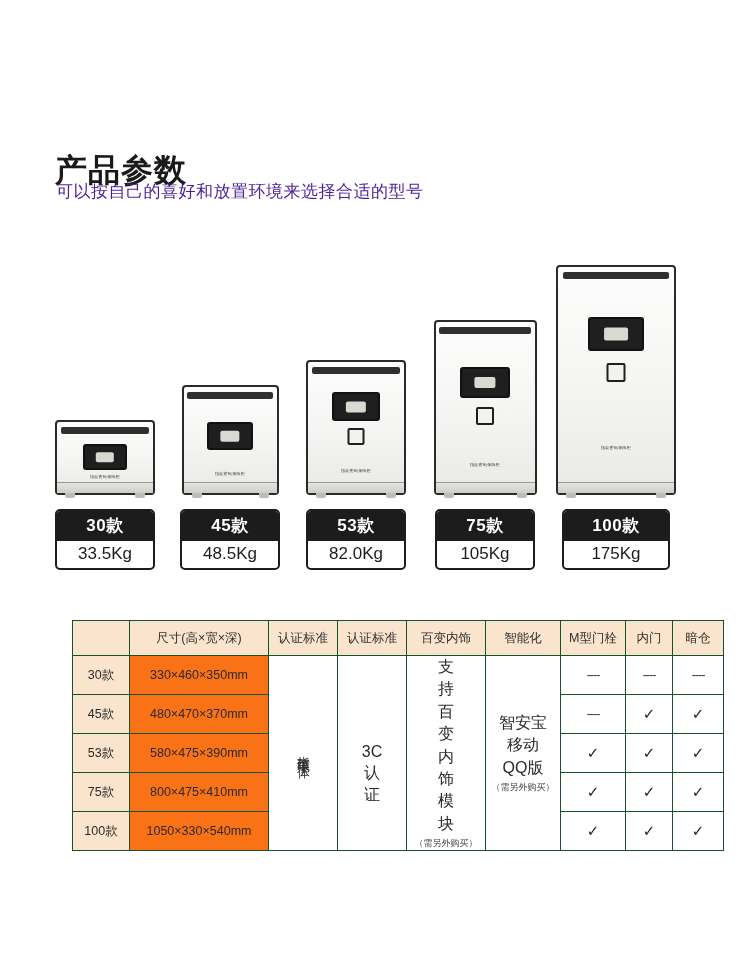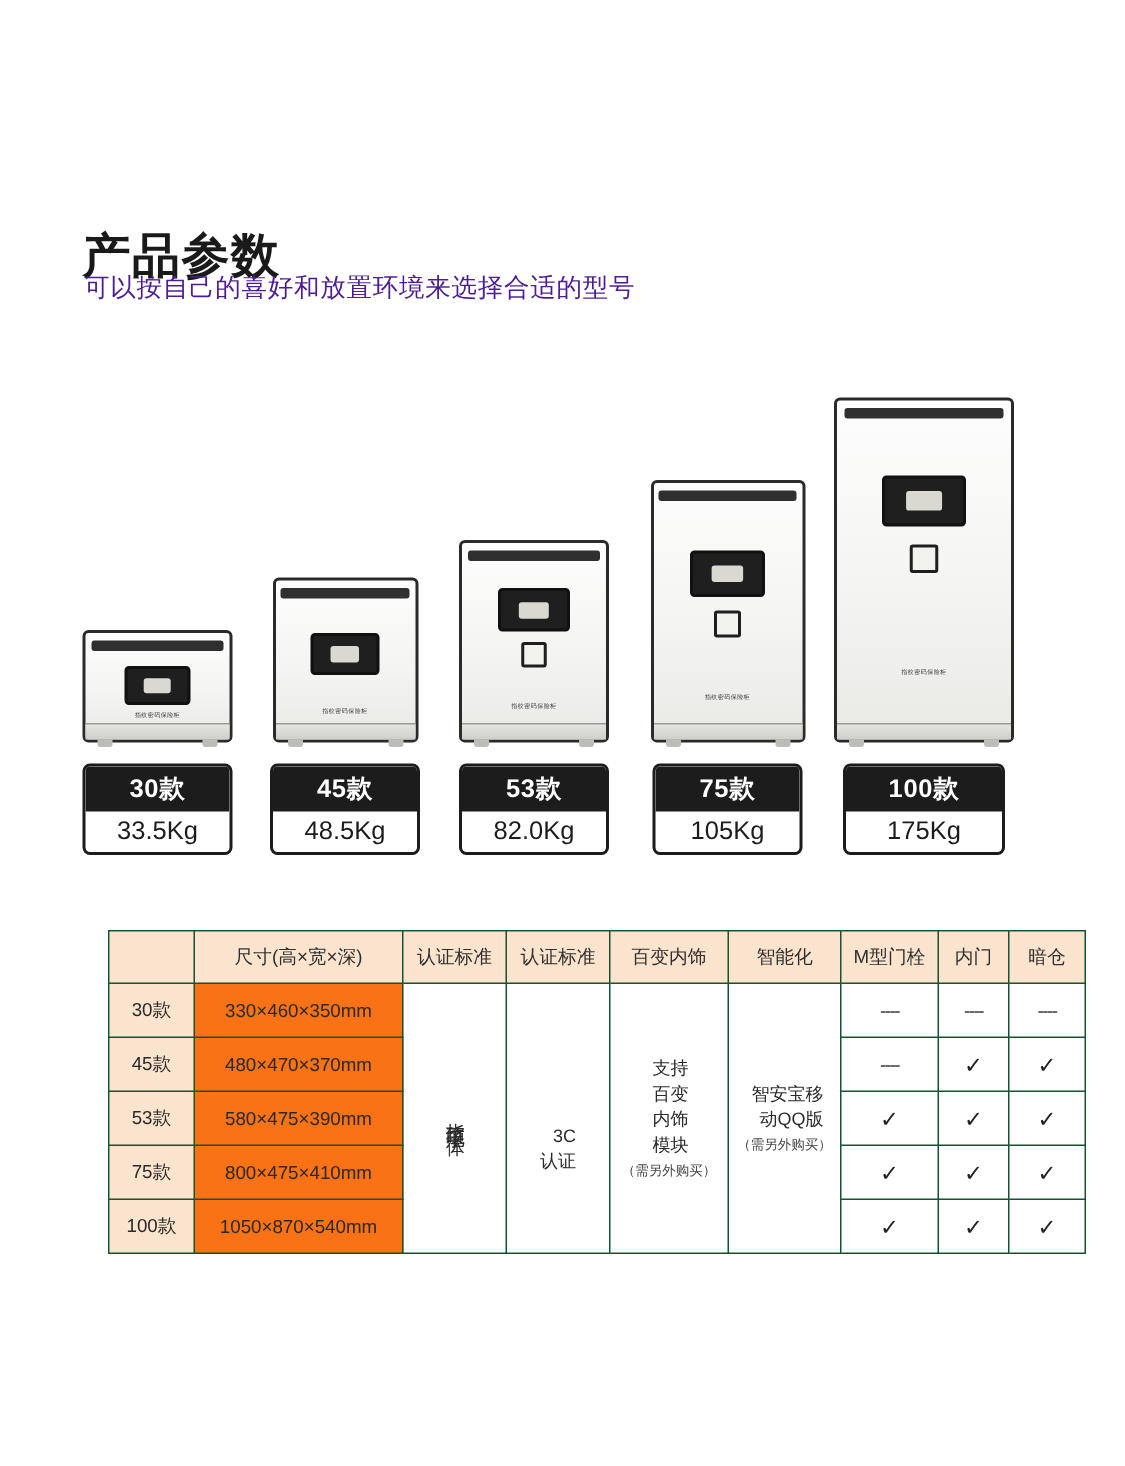--- a/index.html
+++ b/index.html
@@ -131,21 +131,21 @@
     text-orientation:upright;
     letter-spacing:2px;
     line-height:1.2;
     display:inline-block;
   }
   .note{
     font-size:9px;color:#444;display:block;margin-top:2px;
   }
   .chk{font-size:15px;color:#222;}
   .dash{letter-spacing:-1px;color:#333;}
-  .multiline{line-height:1.35;font-size:12px;text-align:right;}
+  .multiline{line-height:1.35;font-size:16px;}
 </style>
 </head>
 <body>
 
 <div class="page">
 
   <h1 class="title">产品参数</h1>
   <div class="subtitle">可以按自己的喜好和放置环境来选择合适的型号</div>
 
   <div class="safes">
@@ -292,21 +292,21 @@
       </tr>
       <tr>
         <td class="model">75款</td>
         <td class="dim">800×475×410mm</td>
         <td class="cell chk">✓</td>
         <td class="cell chk">✓</td>
         <td class="cell chk">✓</td>
       </tr>
       <tr>
         <td class="model">100款</td>
-        <td class="dim">1050×870×540mm</td>
+        <td class="dim">1050×330×540mm</td>
         <td class="cell chk">✓</td>
         <td class="cell chk">✓</td>
         <td class="cell chk">✓</td>
       </tr>
     </tbody>
   </table>
 
 </div>
 
 </body></html>

